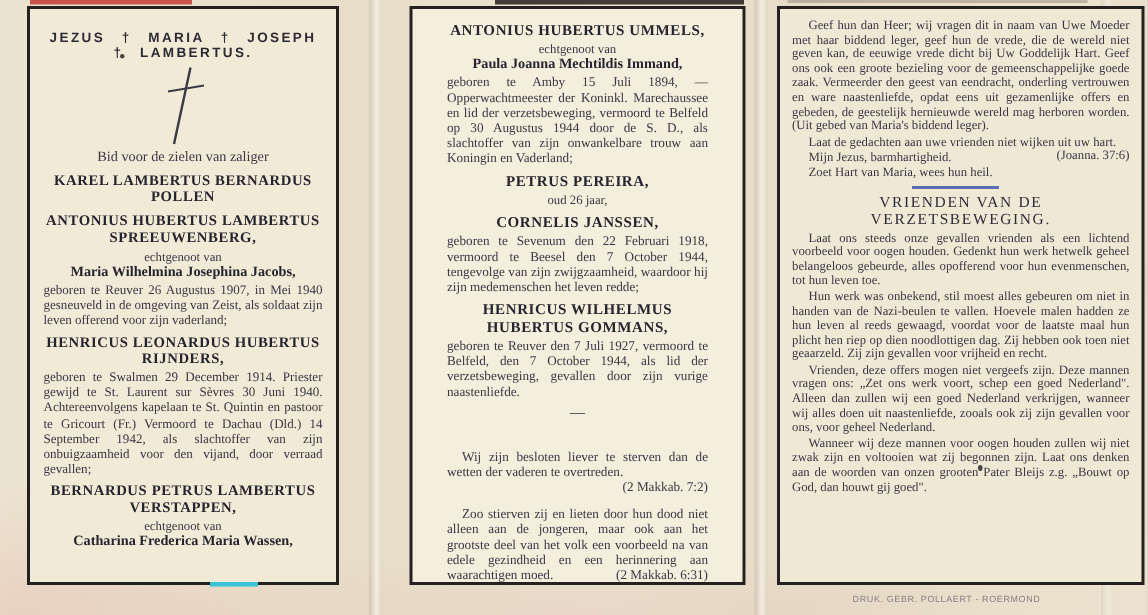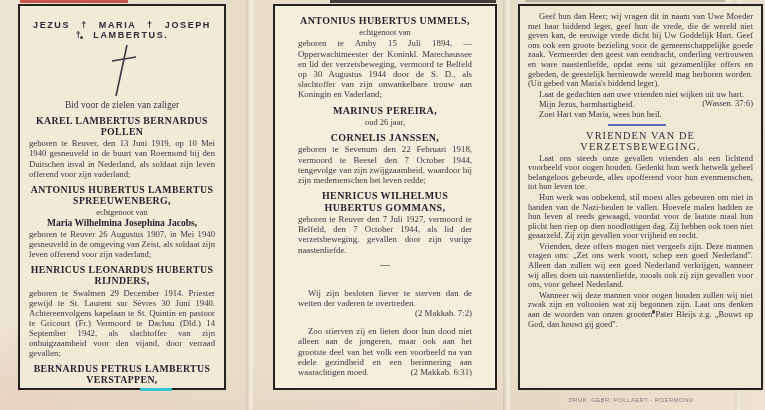--- a/index.html
+++ b/index.html
@@ -71,21 +71,20 @@
     <div class="cross-wrap">
       <svg width="44" height="56" viewBox="0 0 44 56">
         <line x1="27" y1="3" x2="16" y2="54" stroke="#3a3a45" stroke-width="1.6"></line>
         <line x1="12" y1="19" x2="36" y2="15" stroke="#3a3a45" stroke-width="1.4"></line>
       </svg>
     </div>
     <div class="intro">Bid voor de zielen van zaliger</div>
 
     <div>
       <div class="entry-name">KAREL LAMBERTUS BERNARDUS POLLEN</div>
-      <div class="ebody">geboren te Reuver, den 13 Juni 1919, op 10 Mei 1940 gesneuveld in de buurt van Roermond bij den Duitschen inval in Nederland, als soldaat zijn leven offerend voor zijn vaderland;</div>
     </div>
     <div>
       <div class="entry-name">ANTONIUS HUBERTUS LAMBERTUS SPREEUWENBERG,</div>
       <div class="relation">echtgenoot van</div>
       <div class="spouse">Maria Wilhelmina Josephina Jacobs,</div>
       <div class="ebody">geboren te Reuver 26 Augustus 1907, in Mei 1940 gesneuveld in de omgeving van Zeist, als soldaat zijn leven offerend voor zijn vaderland;</div>
     </div>
     <div>
       <div class="entry-name">HENRICUS LEONARDUS HUBERTUS RIJNDERS,</div>
       <div class="ebody">geboren te Swalmen 29 December 1914. Priester gewijd te St. Laurent sur Sèvres 30 Juni 1940. Achtereenvolgens kapelaan te St. Quintin en pastoor te Gricourt (Fr.) Vermoord te Dachau (Dld.) 14 September 1942, als slachtoffer van zijn onbuigzaamheid voor den vijand, door verraad gevallen;</div>
@@ -95,24 +94,25 @@
       <div class="relation">echtgenoot van</div>
       <div class="spouse">Catharina Frederica Maria Wassen,</div>
 
     </div>
   </div>
 
   <div class="panel" id="panel-mid">
     <div>
       <div class="entry-name" style="margin-top:2px">ANTONIUS HUBERTUS UMMELS,</div>
       <div class="relation">echtgenoot van</div>
+      <div class="spouse">Paula Joanna Mechtildis Immand,</div>
       <div class="ebody">geboren te Amby 15 Juli 1894, — Opperwachtmeester der Koninkl. Marechaussee en lid der verzetsbeweging, vermoord te Belfeld op 30 Augustus 1944 door de S. D., als slachtoffer van zijn onwankelbare trouw aan Koningin en Vaderland;</div>
     </div>
     <div>
-      <div class="entry-name">MARINUS PEREIRA,</div>
+      <div class="entry-name">PETRUS PEREIRA,</div>
       <div class="relation">oud 26 jaar,</div>
     </div>
     <div>
       <div class="entry-name">CORNELIS JANSSEN,</div>
       <div class="ebody">geboren te Sevenum den 22 Februari 1918, vermoord te Beesel den 7 October 1944, tengevolge van zijn zwijgzaamheid, waardoor hij zijn medemenschen het leven redde;</div>
     </div>
     <div>
       <div class="entry-name">HENRICUS WILHELMUS HUBERTUS GOMMANS,</div>
       <div class="ebody">geboren te Reuver den 7 Juli 1927, vermoord te Belfeld, den 7 October 1944, als lid der verzetsbeweging, gevallen door zijn vurige naastenliefde.</div>
     </div>
@@ -134,21 +134,21 @@
     <p class="quote">
       <span>Hun dood is verzwolgen in overwinning.</span>
       
     </p>
   </div>
 
   <div class="panel" id="panel-right">
     <p class="p">Geef hun dan Heer; wij vragen dit in naam van Uwe Moeder met haar biddend leger, geef hun de vrede, die de wereld niet geven kan, de eeuwige vrede dicht bij Uw Goddelijk Hart. Geef ons ook een groote bezieling voor de gemeenschappelijke goede zaak. Vermeerder den geest van eendracht, onderling vertrouwen en ware naastenliefde, opdat eens uit gezamenlijke offers en gebeden, de geestelijk hernieuwde wereld mag herboren worden. (Uit gebed van Maria's biddend leger).</p>
     <p class="p">
       <span>Laat de gedachten aan uwe vrienden niet wijken uit uw hart.</span>
-      <span class="ref" style="float:right">(Wassen. 37:6)</span>
+      <span class="ref" style="float:right">(Joanna. 37:6)</span>
     </p>
     <p class="pline">Mijn Jezus, barmhartigheid.</p>
     <p class="pline">Zoet Hart van Maria, wees hun heil.</p>
 
     <div class="blue-rule"></div>
 
     <div class="section-heading">VRIENDEN VAN DE VERZETSBEWEGING.</div>
 
     <p class="p">Laat ons steeds onze gevallen vrienden als een lichtend voorbeeld voor oogen houden. Gedenkt hun werk hetwelk geheel belangeloos gebeurde, alles opofferend voor hun evenmenschen, tot hun leven toe.</p>
     <p class="p">Hun werk was onbekend, stil moest alles gebeuren om niet in handen van de Nazi-beulen te vallen. Hoevele malen hadden ze hun leven al reeds gewaagd, voordat voor de laatste maal hun plicht hen riep op dien noodlottigen dag. Zij hebben ook toen niet geaarzeld. Zij zijn gevallen voor vrijheid en recht.</p>

